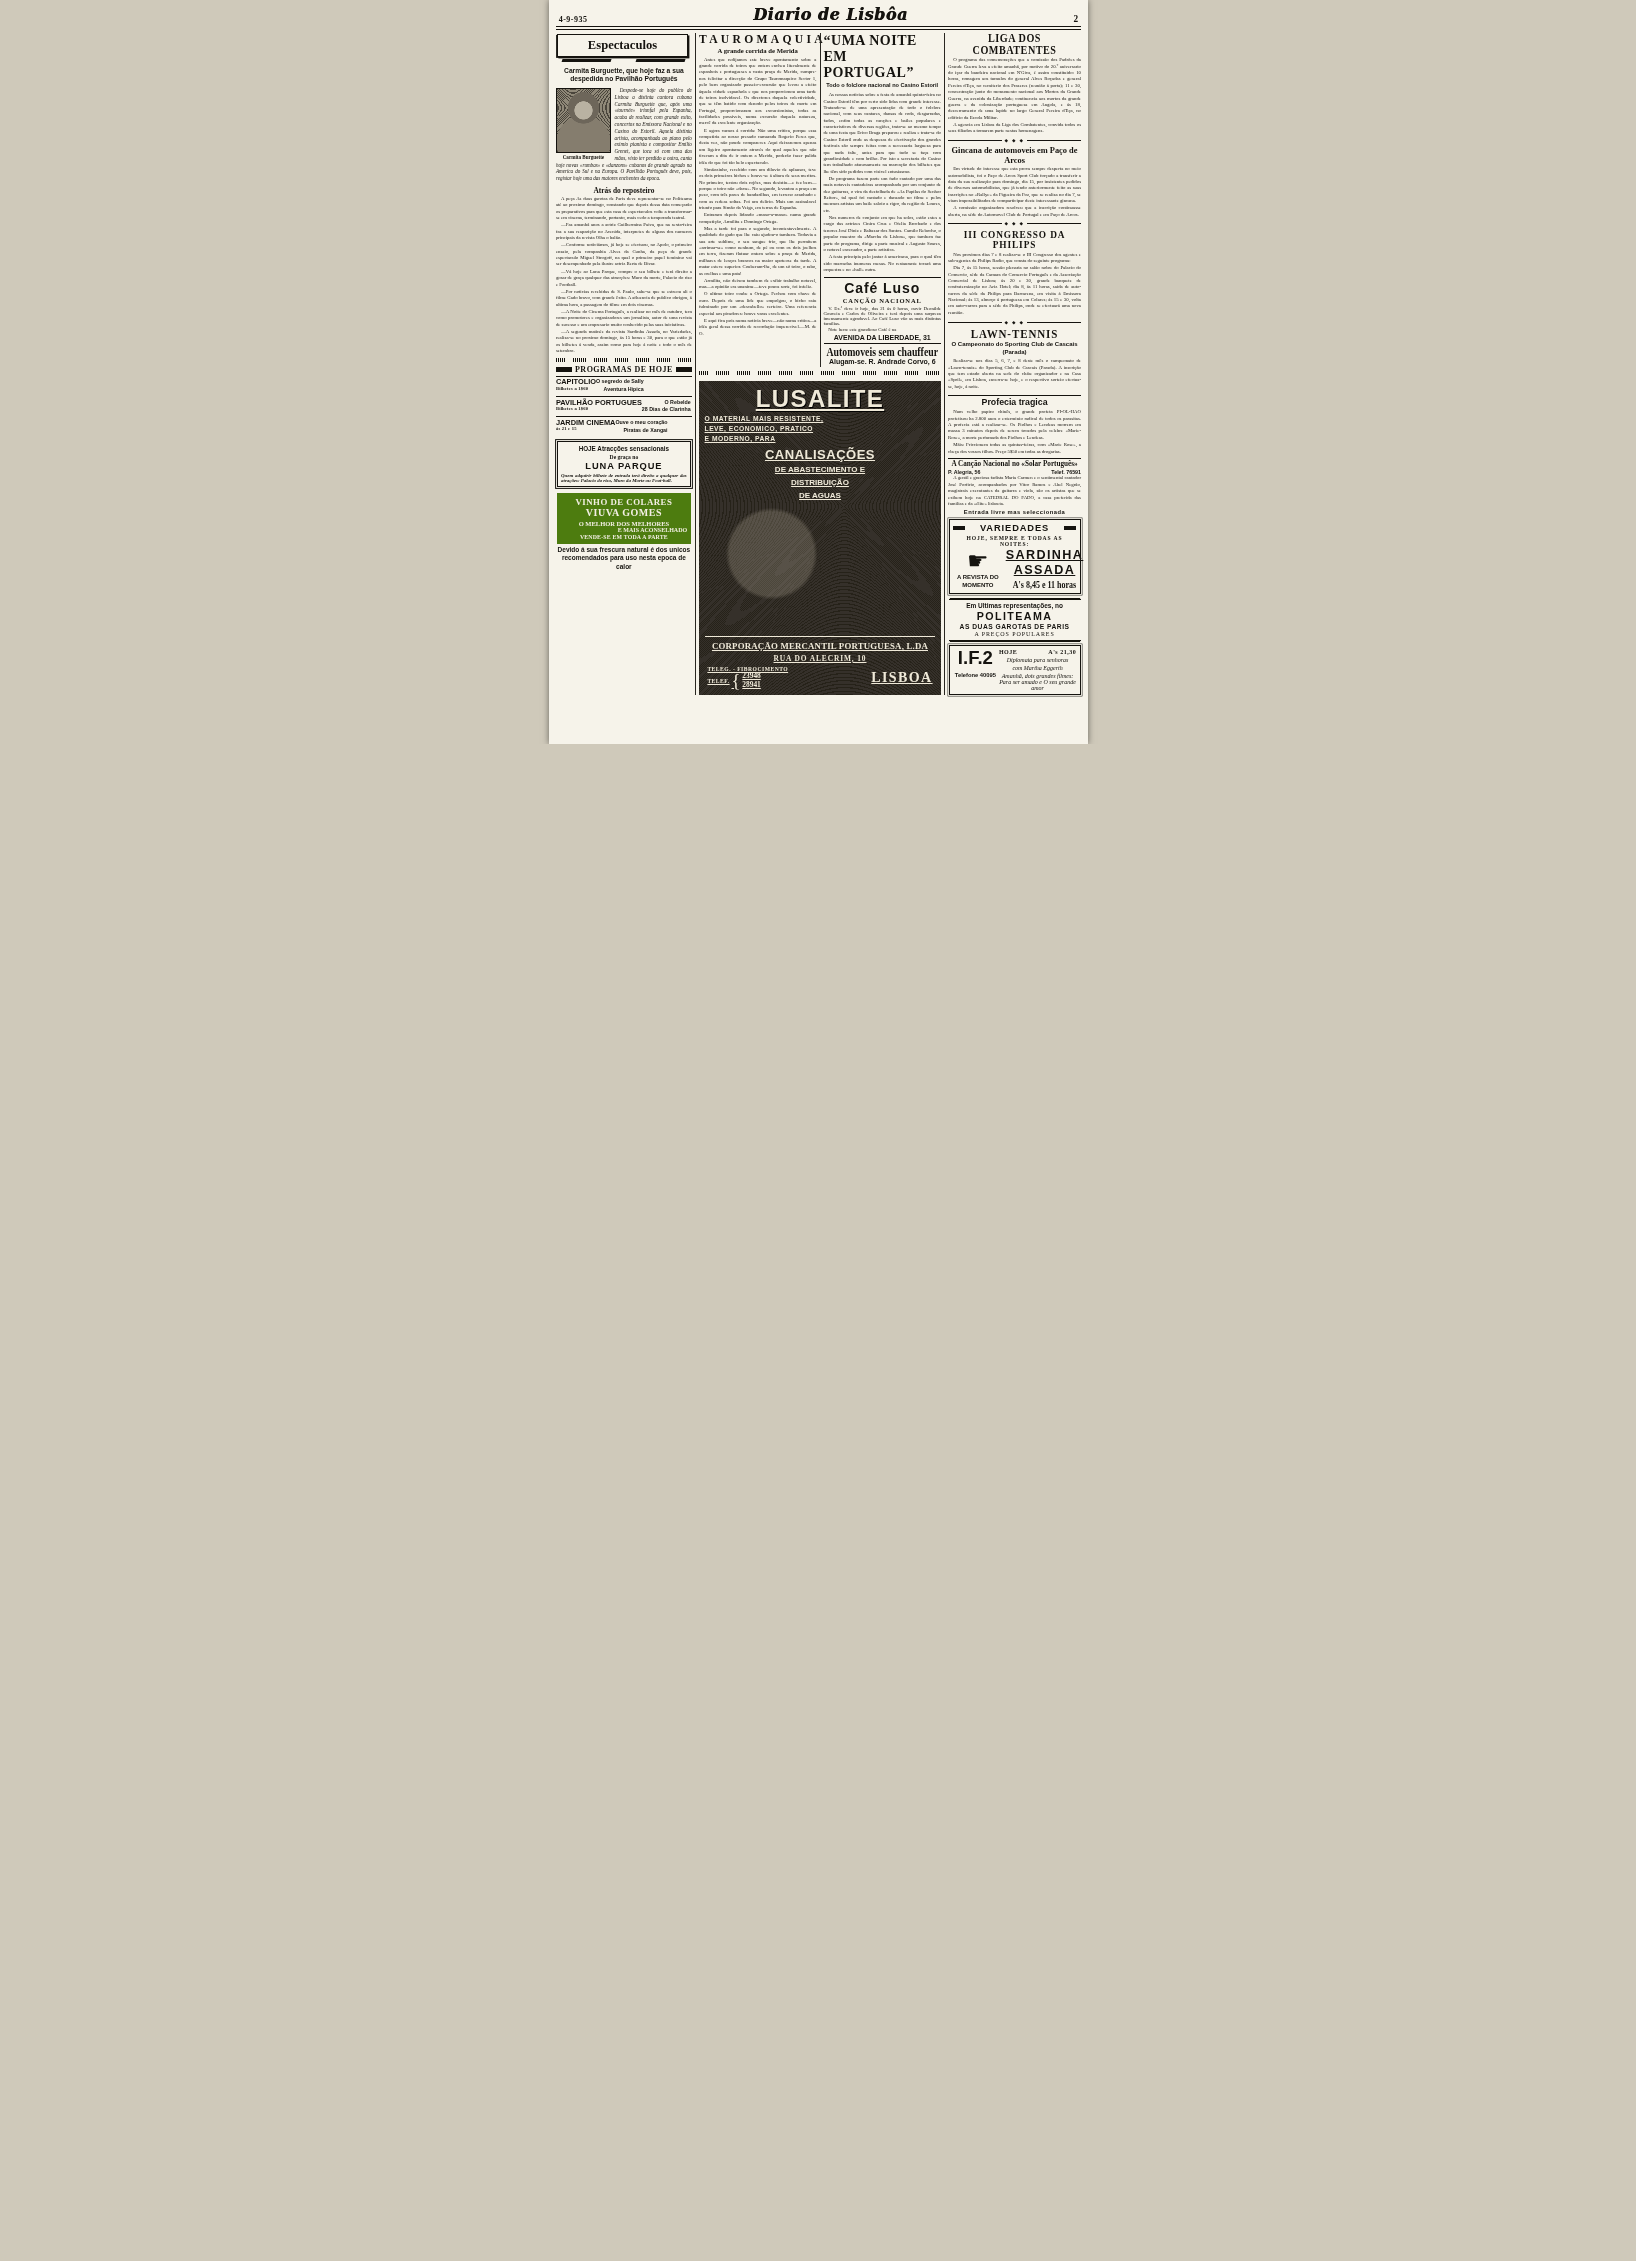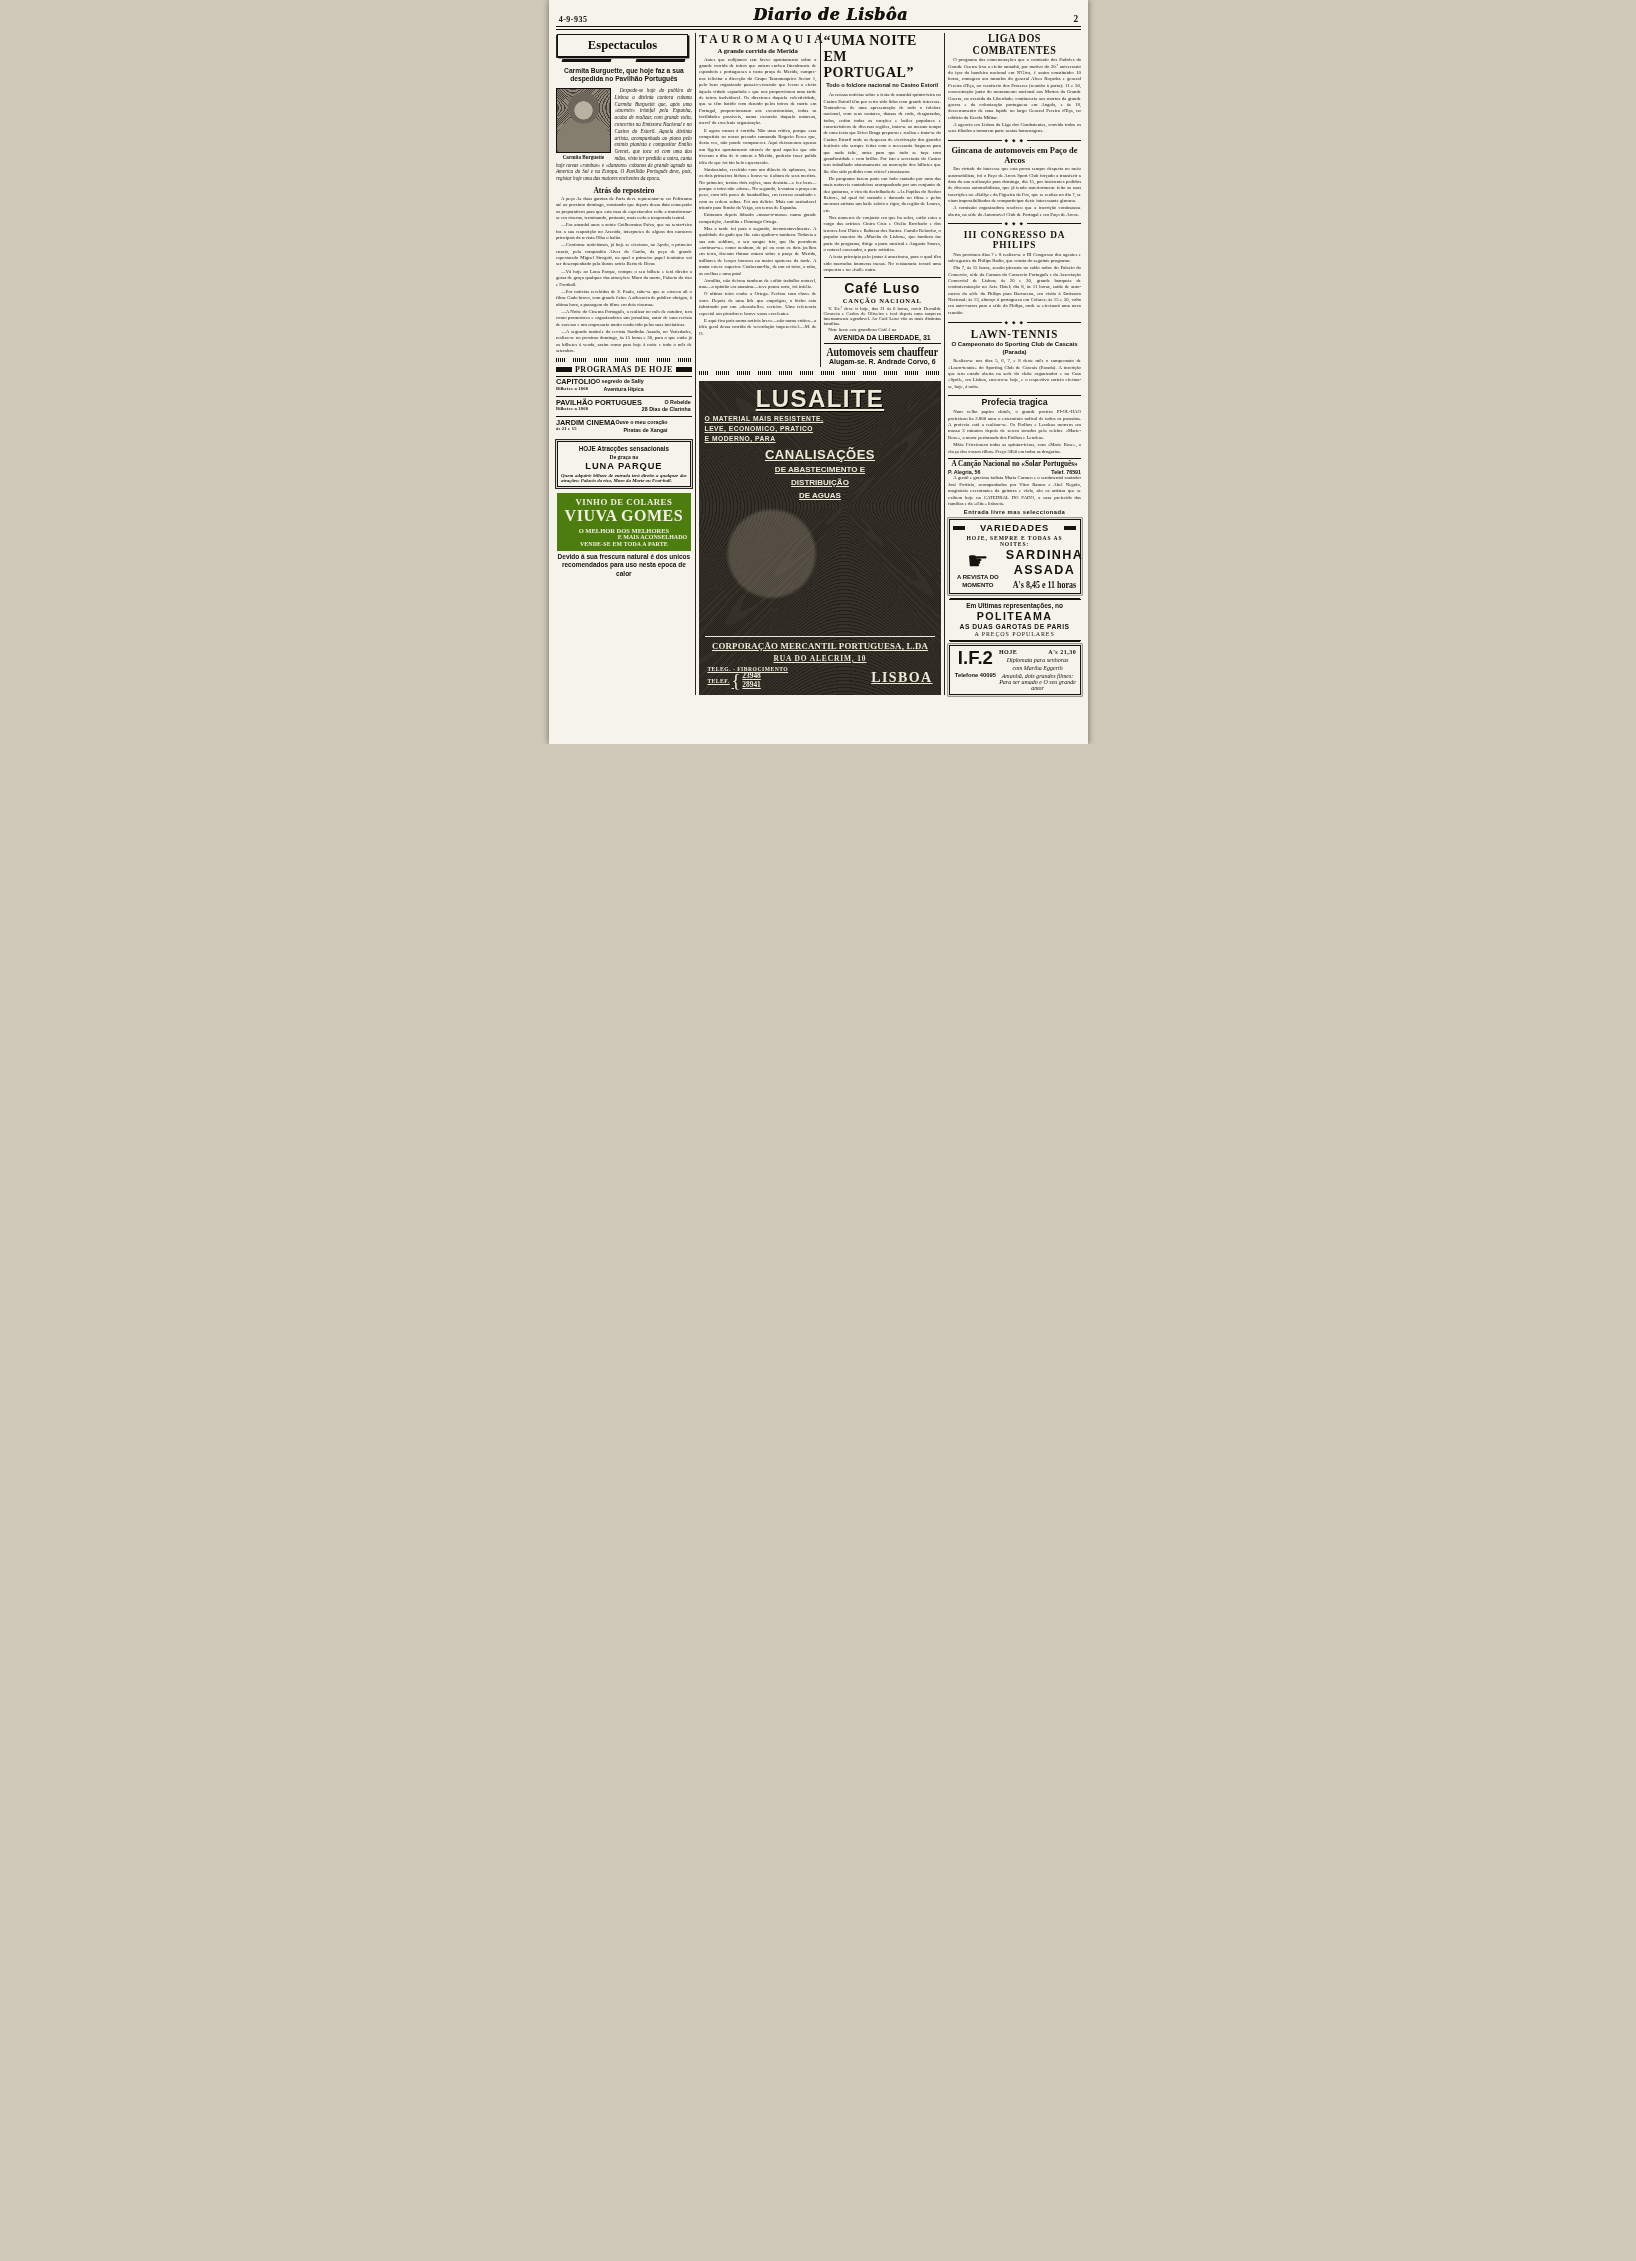--- a/index.html
+++ b/index.html
@@ -51,21 +51,21 @@
   .venue{font-family:"Liberation Sans",sans-serif;font-weight:bold;font-size:7.4px;line-height:1;}
   .venue .note{display:block;font-size:4.6px;margin-top:1.4px;font-family:"Liberation Serif",serif;letter-spacing:0.2px;}
   .films{text-align:right;font-weight:bold;font-size:5.3px;line-height:1.5;font-family:"Liberation Sans",sans-serif;}
   .luna{border:1.9px double #15130f;box-shadow:0 0 0 0.9px #f6f3ea,0 0 0 1.9px #15130f;margin:4.6px 1.4px 5.6px;padding:3.3px 2.8px;text-align:center;}
   .luna .l1{font-family:"Liberation Sans",sans-serif;font-weight:bold;font-size:6.3px;}
   .luna .l2{font-weight:bold;font-size:5.6px;margin:1.4px 0;}
   .luna .l3{font-family:"Liberation Sans",sans-serif;font-weight:bold;font-size:9.3px;letter-spacing:0.9px;margin:0.9px 0 1.9px;}
   .luna .l4{font-style:italic;font-weight:bold;font-size:4.9px;text-align:justify;}
   .viuva{background:#4d7c0f;color:#f3efe3;margin:1.9px 1.4px 0;padding:3.7px 3.3px;text-align:center;}
   .viuva .v1{font-size:8.8px;font-weight:bold;letter-spacing:0.5px;}
-  .viuva .v2{font-size:16px;font-weight:bold;letter-spacing:0.5px;margin:0.9px 0 1.4px;}
+  .viuva .v2{font-size:10px;font-weight:bold;letter-spacing:0.5px;margin:0.9px 0 1.4px;}
   .viuva .v3{font-size:6.5px;font-weight:bold;}
   .viuva .v4{font-size:6px;font-weight:bold;text-align:right;margin:0.5px 0;}
   .viuva .v5{font-size:5.8px;font-weight:bold;letter-spacing:0.2px;}
   .viuva-foot{font-family:"Liberation Sans",sans-serif;font-weight:bold;font-size:6.5px;text-align:center;line-height:1.25;margin:2.8px 0.9px 0;}
   
   .tauro-title{font-size:11.6px;text-align:center;letter-spacing:3.3px;margin:0 0 0.9px;font-family:"Liberation Serif",serif;}
   .tauro-sub{font-size:6.7px;text-align:center;margin:0 0 2.3px;font-weight:bold;}
   .noite-title{font-size:14px;text-align:left;letter-spacing:0.5px;margin:0 0 0.9px;}
   .noite-sub{font-family:"Liberation Sans",sans-serif;font-size:5.6px;font-weight:bold;text-align:center;line-height:1.25;margin:0 0 2.8px;}
   .cafe{border-top:0.9px solid #15130f;margin-top:3.7px;padding-top:1.9px;text-align:center;}
@@ -114,21 +114,21 @@
   .varied{border:0.9px solid #15130f;box-shadow:0 0 0 0.9px #f6f3ea,0 0 0 1.4px #15130f;margin:3.7px 0.5px;padding:2.8px 3.3px;}
   .var-h{display:flex;align-items:center;gap:15px;}
   .var-h i{flex:1;height:4.2px;background:#15130f;}
   .var-h span{font-family:"Liberation Sans",sans-serif;font-weight:bold;font-size:9.3px;letter-spacing:0.9px;}
   .var-l2{text-align:center;font-size:5.6px;font-weight:bold;letter-spacing:0.9px;margin:1.9px 0;}
   .var-body{display:flex;align-items:center;gap:2.8px;}
   .hand{font-size:24px;line-height:1;}
   .var-left{flex:0 0 50px;text-align:center;}
   .var-left .rev{font-family:"Liberation Sans",sans-serif;font-weight:bold;font-size:6px;line-height:1.3;margin-top:1.9px;}
   .var-right{flex:1;text-align:center;}
-  .sard{font-family:"Liberation Sans",sans-serif;font-weight:bold;font-size:12.6px;letter-spacing:1.4px;line-height:1.15;}
+  .sard{font-family:"Liberation Sans",sans-serif;font-weight:bold;font-size:12.6px;letter-spacing:1.4px;line-height:1.15;text-decoration:underline;}
   .hours{font-size:8px;font-weight:bold;margin-top:3.7px;transform:scaleY(1.2);}
   .polit{border-top:1.4px solid #15130f;border-bottom:1.4px solid #15130f;box-shadow:0 1.9px 0 -0.9px #15130f,0 -1.9px 0 -0.9px #15130f;
      margin:4.6px 0.5px;padding:2.8px 1.9px;text-align:center;}
   .polit .p1{font-family:"Liberation Sans",sans-serif;font-weight:bold;font-size:6.5px;}
   .polit .p2{font-family:"Liberation Sans",sans-serif;font-weight:bold;font-size:10.7px;letter-spacing:1.4px;margin:0.9px 0;}
   .polit .p3{font-family:"Liberation Sans",sans-serif;font-weight:bold;font-size:6.7px;letter-spacing:0.5px;}
   .polit .p4{font-size:6px;letter-spacing:0.9px;margin-top:0.9px;}
   .if2{border:0.9px solid #15130f;box-shadow:0 0 0 0.9px #f6f3ea,0 0 0 1.4px #15130f;margin:1.9px 0.5px 0;padding:2.8px 3.3px;display:flex;gap:1px;}
   .if2-left{flex:0 0 45px;text-align:center;}
   .if2-name{font-family:"Liberation Sans",sans-serif;font-weight:bold;font-size:18.6px;line-height:.95;}

